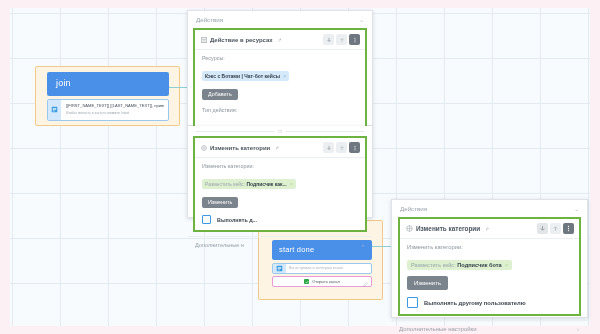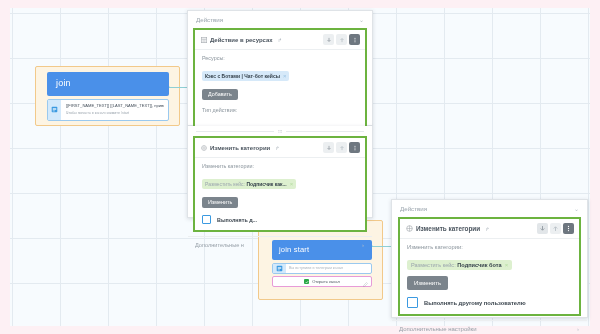--- a/index.html
+++ b/index.html
@@ -321,21 +321,21 @@
         </svg>
       </div>
       <div class="node-text">
         <div class="node-line1">[[FIRST_NAME_TEXT]] [[LAST_NAME_TEXT]], приветствую!</div>
         <div class="node-line2">Чтобы попасть в канал нажмите /start</div>
       </div>
     </div>
   </div>
 
   <div class="node node-b">
-    <div class="node-head">join start</div>
+    <div class="node-head">start done</div>
     <div class="node-body">
       <div class="node-ico">
         <svg width="7" height="7" viewBox="0 0 10 10">
           <rect x="1" y="1" width="8" height="8" rx="1" fill="#3b9ae1"></rect>
           <rect x="2.5" y="3" width="5" height="0.9" fill="#ffffff"></rect>
           <rect x="2.5" y="4.8" width="5" height="0.9" fill="#ffffff"></rect>
           <rect x="2.5" y="6.6" width="3" height="0.9" fill="#ffffff"></rect>
         </svg>
       </div>
       <div class="node-text">

